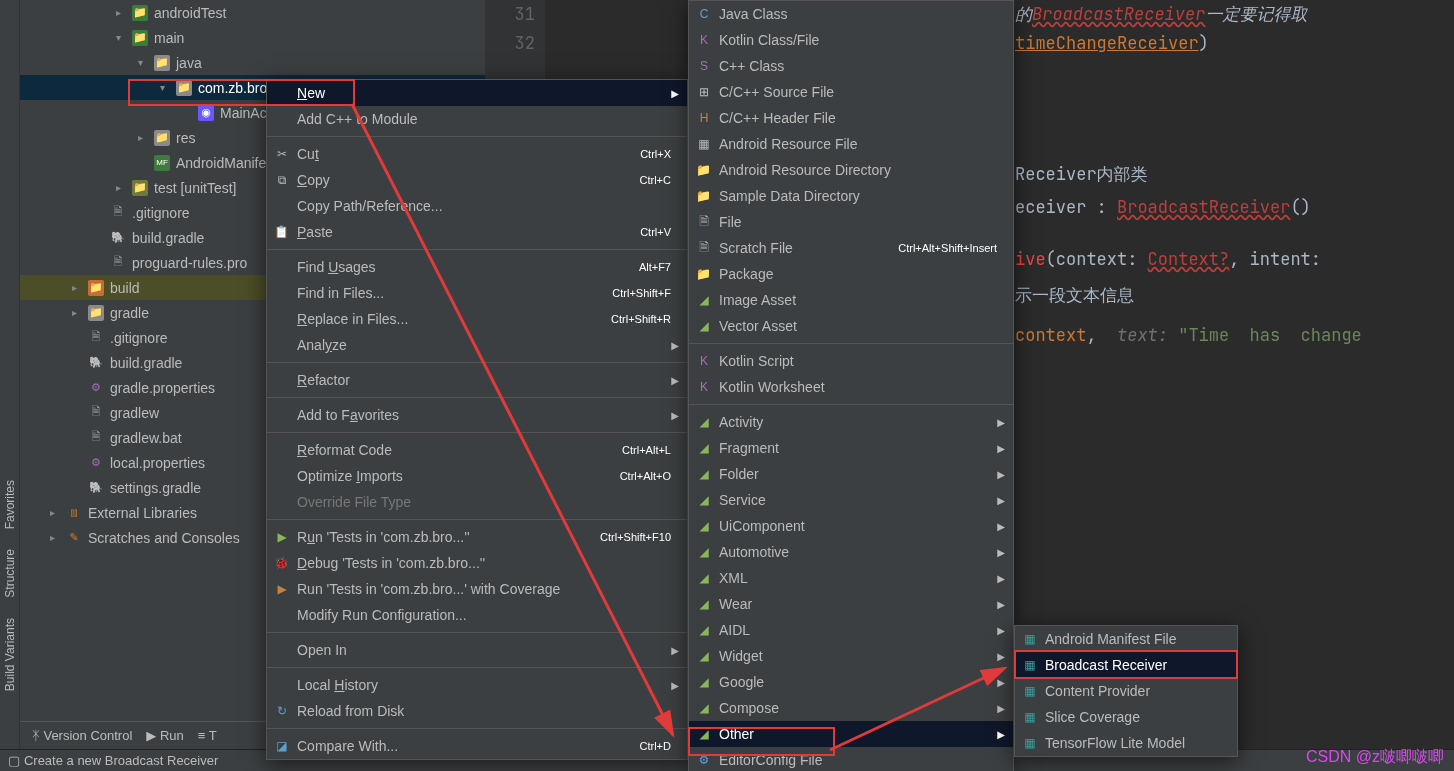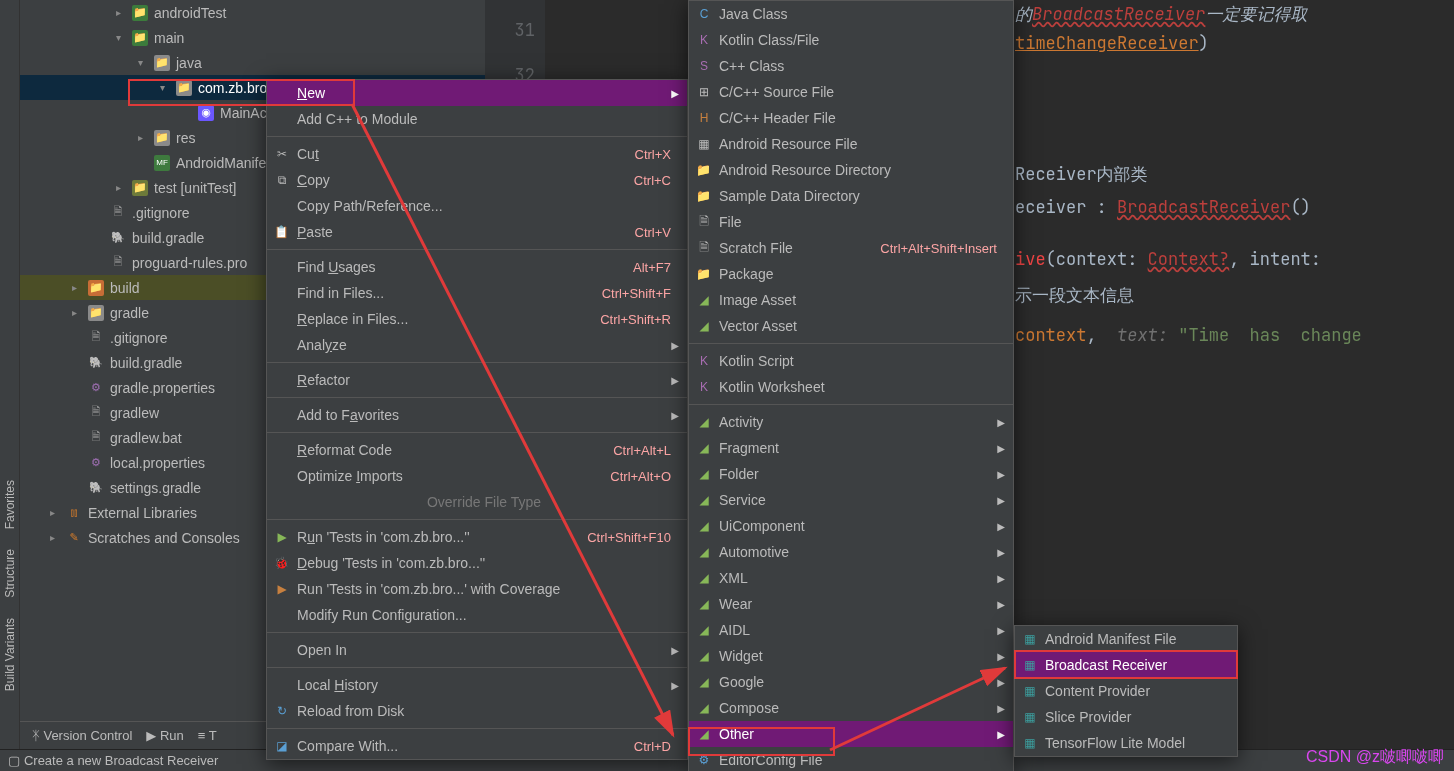--- a/index.html
+++ b/index.html
@@ -46,41 +46,41 @@
 
   .editor {
     position:absolute; left:485px; top:0; width:969px; height:771px;
     background:#2b2b2b;
     font-family:"JetBrains Mono","Consolas",monospace; font-size:17px;
   }
   .gutter {
     position:absolute; left:0; top:0; width:60px; height:771px;
     background:#313335; color:#606366; text-align:right; padding-right:10px;
   }
-  .gutter div{ height:29px; line-height:29px;margin-top:16px;}
+  .gutter div{ height:29px; line-height:29px;}
   .code {
     position:absolute; left:60px; top:0; padding-top:0;
     color:#a9b7c6; line-height:29px; white-space:pre;
   }
   .kw{color:#ef4444;} .str{color:#6a8759;}
   .er{color:#bc3f3c; text-decoration:underline wavy #bc3f3c;}
   .pm{color:#cc7832;margin-top:24px;} .prm{color:#707070; font-style:italic;}
 
   .ctx-menu {
     position:absolute; background:#3c3f41; border:1px solid #555;
     box-shadow:0 4px 20px rgba(0,0,0,.6); z-index:10;
   }
   .ctx-item {
     height:26px; display:flex; align-items:center; padding:0 16px 0 30px;
     color:#bbb; position:relative; white-space:nowrap;
   }
-  .ctx-item:hover, .ctx-item.sel { background:#701a75; color:#fff;}
-  .ctx-item.disabled { color:#777;justify-content:center;}
+  .ctx-item:hover, .ctx-item.sel { background:#0f172a; color:#fff;}
+  .ctx-item.disabled { color:#777;}
   .ctx-sep { height:1px; background:#555; margin:4px 0;}
-  .ctx-shortcut{ margin-left:auto; padding-left:30px; color:#fca5a5; font-size:13px;}
+  .ctx-shortcut{ margin-left:auto; padding-left:30px; color:#ffffff; font-size:11px;}
   .ctx-arrow { position:absolute; right:8px; font-size:10px;}
   .ctx-icon {
     position:absolute; left:6px; width:18px; height:18px; display:flex;
     align-items:center; justify-content:center; font-size:12px;
   }
   .ci-green{ color:#87b758;} .ci-orange{color:#c7803f;} .ci-blue{color:#5a9fd4;}
   .ci-purple{color:#a86db1;} .ci-teal{color:#3c9e9e;}
 
   .redbox { position:absolute; border:2px solid #e03a3a; pointer-events:none; z-index:50;}
   svg.arrows{ position:absolute; left:0; top:0; pointer-events:none; z-index:40;}
@@ -487,21 +487,21 @@
     <div class="ctx-item sel">
       <span class="ctx-icon ci-teal">▦</span>
       <span>Broadcast Receiver</span>
     </div>
     <div class="ctx-item">
       <span class="ctx-icon ci-teal">▦</span>
       <span>Content Provider</span>
     </div>
     <div class="ctx-item">
       <span class="ctx-icon ci-teal">▦</span>
-      <span>Slice Provider</span>
+      <span>Slice Coverage</span>
     </div>
     <div class="ctx-item">
       <span class="ctx-icon ci-teal">▦</span>
       <span>TensorFlow Lite Model</span>
     </div>
   </div>
 
 <div class="status-bar">
   <span>ᛡ <span>Version Control</span></span>
   <span>▶ <span>Run</span></span>

